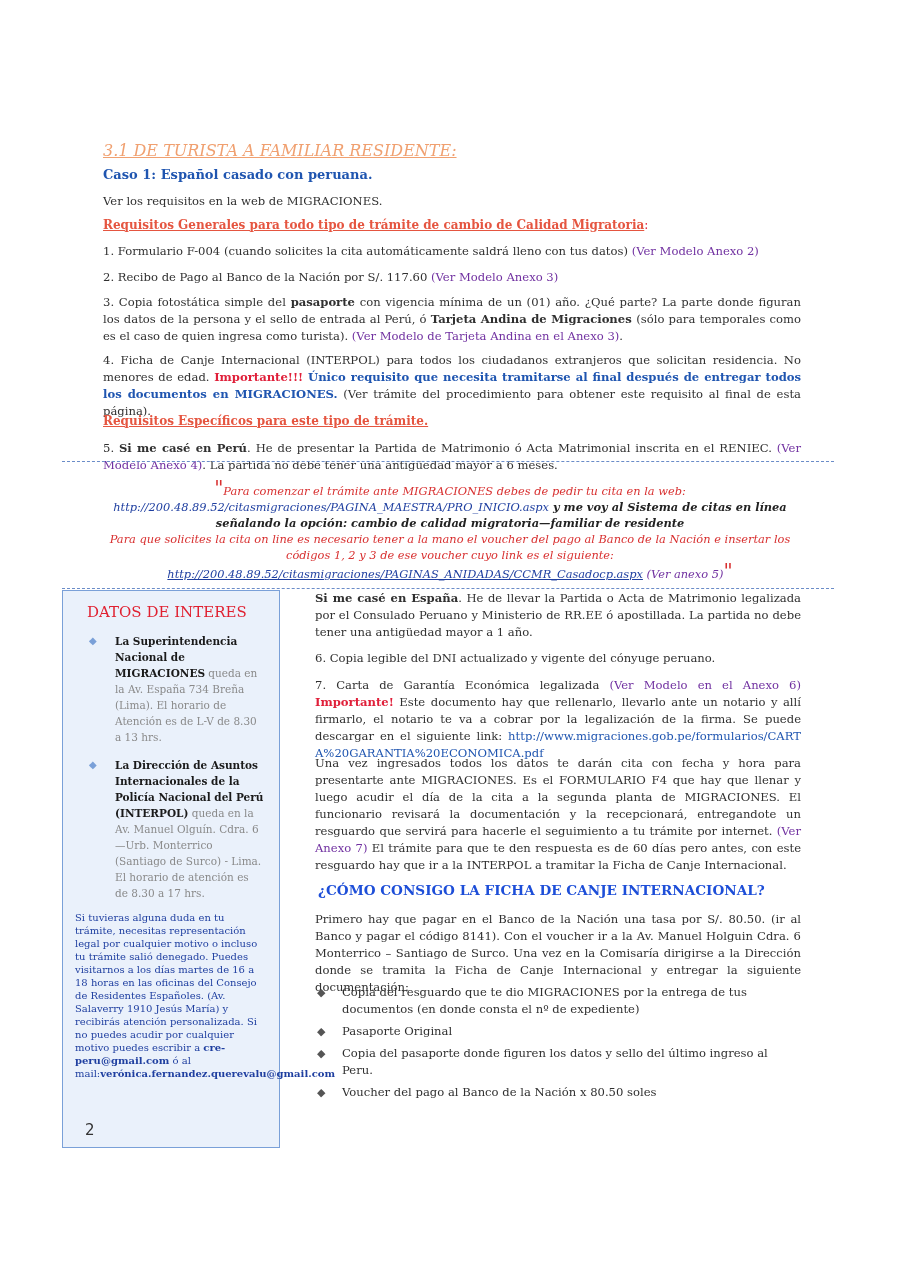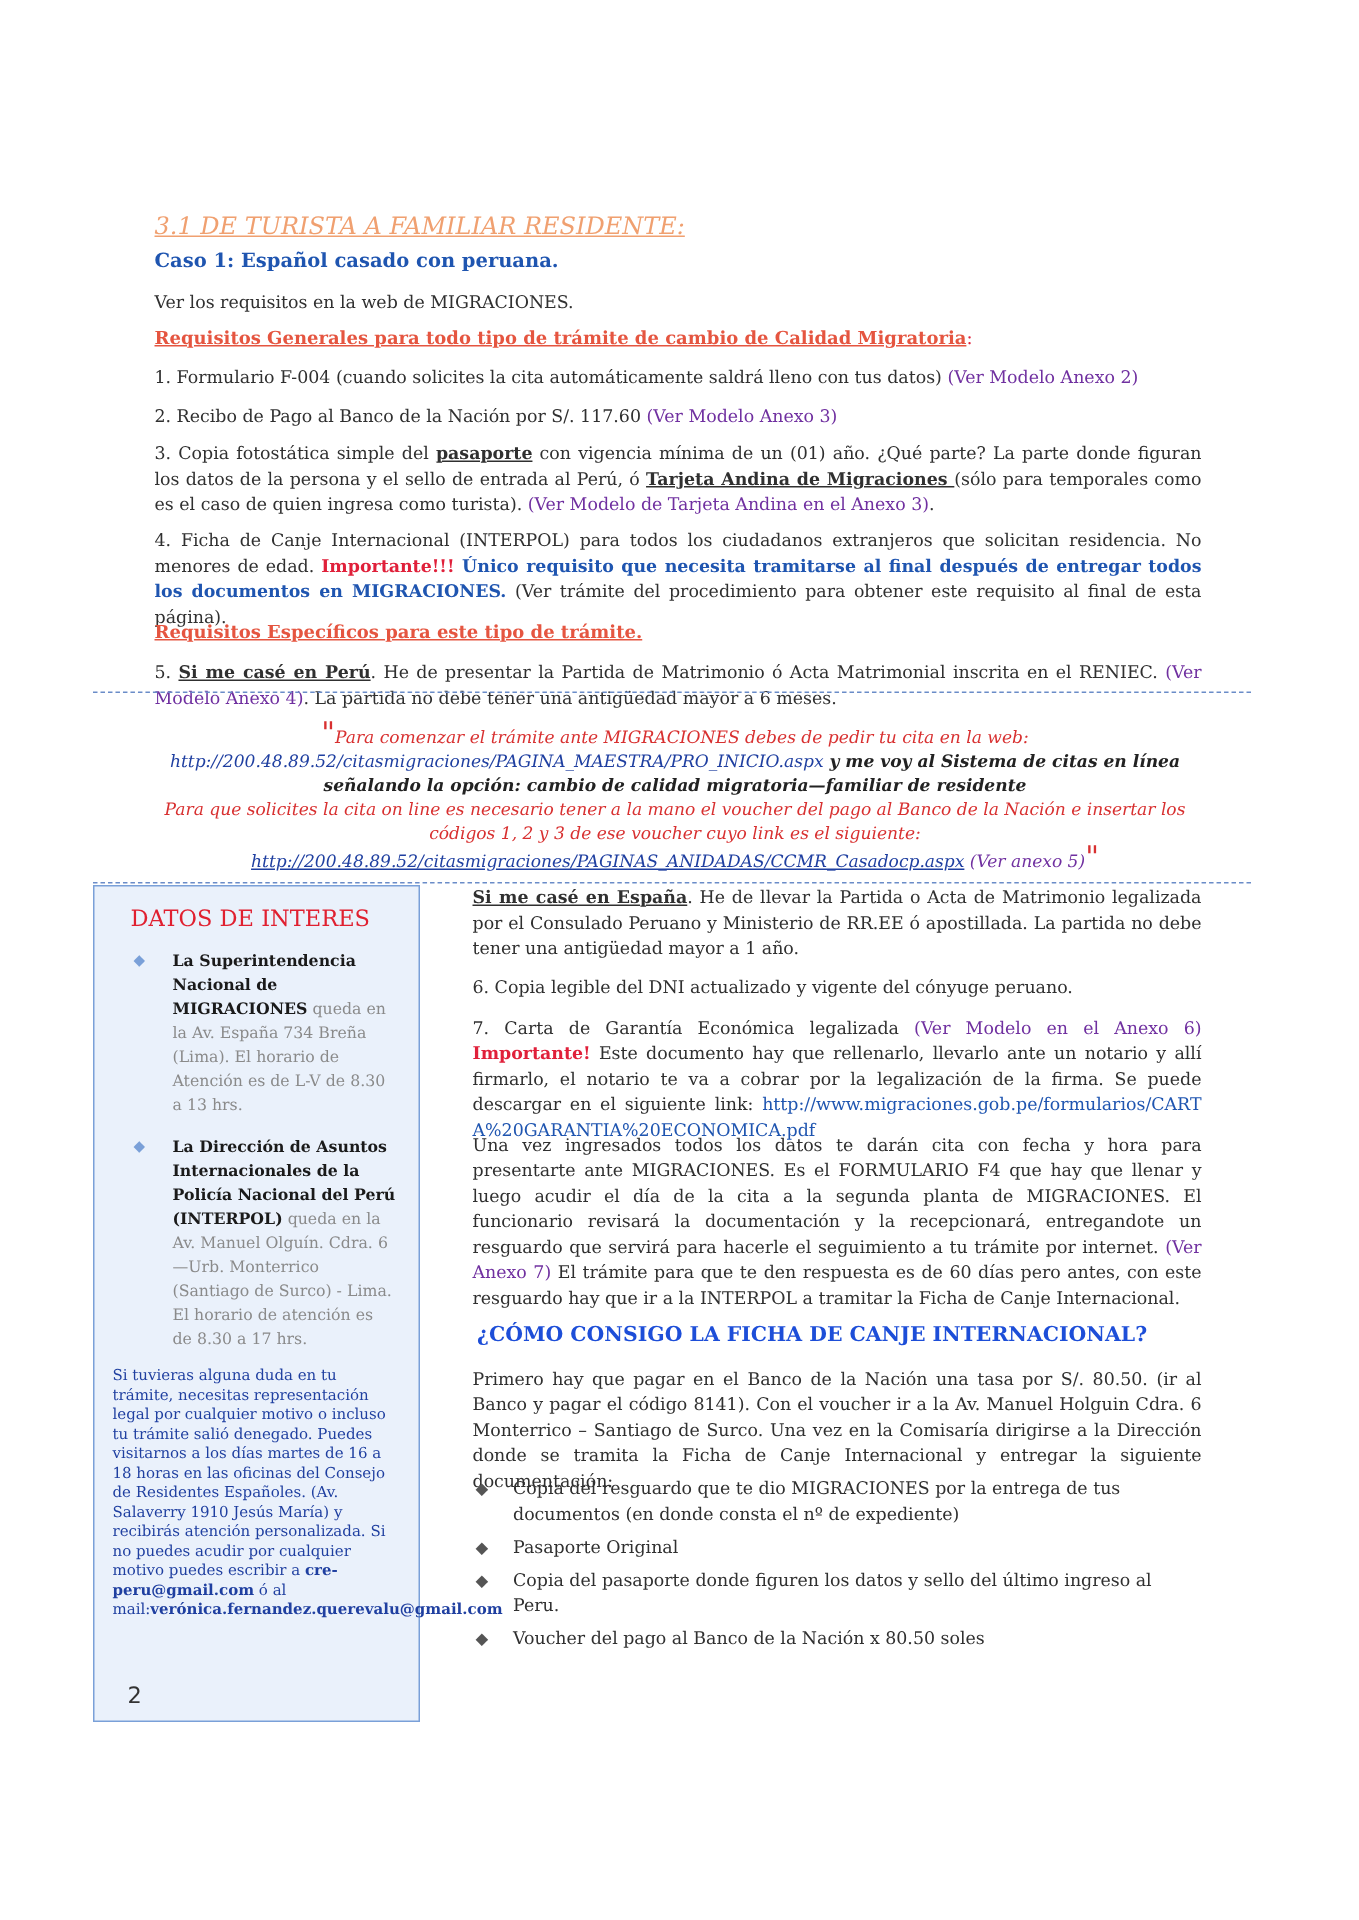--- a/index.html
+++ b/index.html
@@ -12,21 +12,21 @@
   .section-title {
     left: 103px; top: 141px; font-style: italic; font-size: 16px; color: #f0a070;
     text-decoration: underline; text-decoration-color: #f0a070;
   }
   .case-title { left: 103px; top: 167px; font-size: 13px; font-weight: bold; color: #1f55b0; }
   .p { font-size: 11.6px; line-height: 17px; color: #303030; }
   .purple { color: #7030a0; }
   .blue { color: #1f55b0; }
   .red { color: #e0203a; }
   .orange-ul { color: #e55540; font-weight: bold; text-decoration: underline; font-size: 12px; }
-  .bold-ul { font-weight: bold; text-decoration: underline; }
+  .bold-ul { font-weight: bold; }
   .dash-line { border-top: 1px dashed #6a8cc8; height: 0; }
   .note {
     left: 90px; top: 480px; width: 720px; text-align: center; font-style: italic;
     font-size: 11.4px; line-height: 16px; color: #d83030;
   }
   .note .black { color: #222; font-weight: bold; }
   .note .blue { color: #1f3fa0; }
   .quote-mark { font-size: 20px; color: #d83030; font-style: normal; }
   .sidebar {
     left: 62px; top: 590px; width: 218px; height: 558px;

